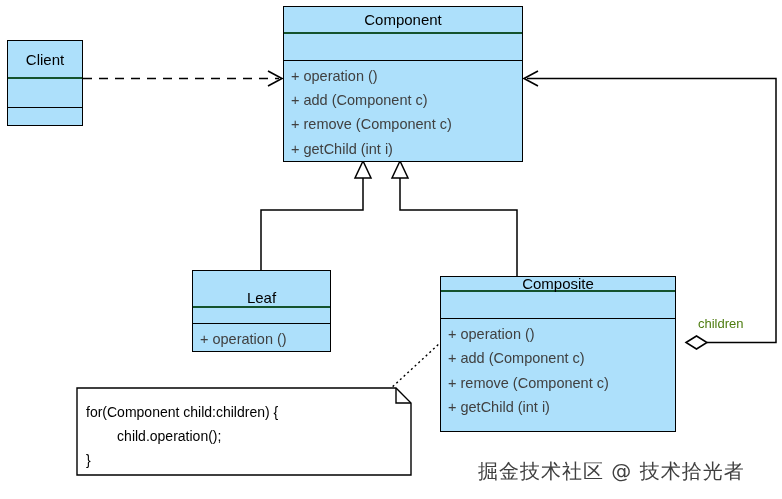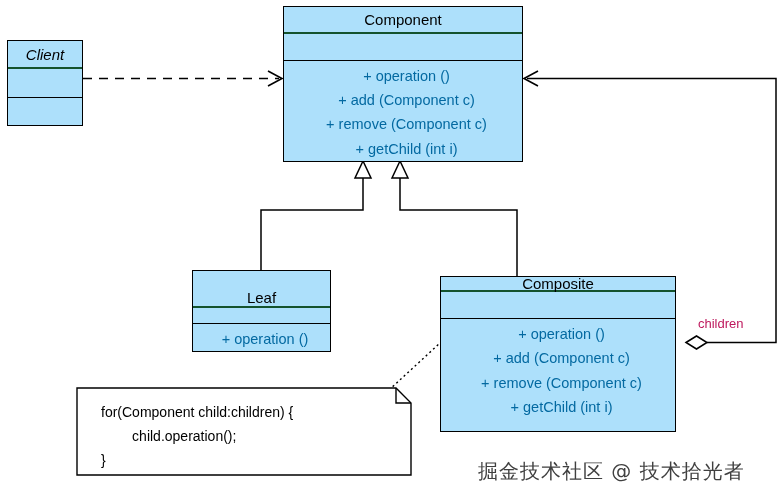--- a/index.html
+++ b/index.html
@@ -45,46 +45,45 @@
   .uml-attrs {
     border-bottom: 1px solid #000000;
     box-sizing: border-box;
   }
   .uml-ops {
     box-sizing: border-box;
     padding: 3px 0 0 0;
   }
   .op-line {
     font-size: 14.5px;
-    color: #0369a1;
+    color: #404040;
     padding: 0 0 0 7px;
     line-height: 1.68;
     white-space: nowrap;
-    text-align: center;
   }
   .note {
     position: absolute;
     background: #ffffff;
     box-sizing: border-box;
     font-size: 14px;
     color: #000000;
   }
   .note-text {
     position: absolute;
     left: 9px;
     top: 12px;
     line-height: 1.72;
     white-space: pre;
     font-family: "Liberation Sans", sans-serif;
     font-size: 14px;
   }
   .edge-label {
     position: absolute;
     font-size: 13px;
-    color: #be185d;
+    color: #4d7c0f;
     white-space: nowrap;
   }
   .watermark {
     position: absolute;
     font-size: 20px;
     color: #404040;
     white-space: nowrap;
     font-family: "DejaVu Sans", sans-serif;
     letter-spacing: 1px;
   }
@@ -128,21 +127,21 @@
     </g>
 
     
     <g>
       <path d="M 77,388 L 396,388 L 411,403 L 411,475 L 77,475 Z" fill="#ffffff" stroke="#000000" stroke-width="1.4"></path>
       <path d="M 396,388 L 396,403 L 411,403" fill="none" stroke="#000000" stroke-width="1.4"></path>
     </g>
   </svg>
 
   <div class="uml-box" style="left:7px; top:40px; width:76px; height:86px;">
-    <div class="uml-title" style="height:28px;font-style:italic;">Client</div>
+    <div class="uml-title" style="height:38px;">Client</div>
     <div class="uml-attrs" style="height:29px;"></div>
     <div class="uml-ops" style="flex:1;"></div>
   </div>
 
   <div class="uml-box" style="left:283px; top:6px; width:240px; height:156px;">
     <div class="uml-title" style="height:27px;">Component</div>
     <div class="uml-attrs" style="height:27px;"></div>
     <div class="uml-ops" style="flex:1;">
       <div class="op-line">+  operation ()</div>
       <div class="op-line">+  add (Component c)</div>
@@ -163,21 +162,21 @@
     <div class="uml-title" style="height:15px;">Composite</div>
     <div class="uml-attrs" style="height:27px;"></div>
     <div class="uml-ops" style="flex:1;">
       <div class="op-line">+  operation ()</div>
       <div class="op-line">+  add (Component c)</div>
       <div class="op-line">+  remove (Component c)</div>
       <div class="op-line">+  getChild (int i)</div>
     </div>
   </div>
 
-  <div class="note" style="left:92px; top:388px; width:334px; height:87px; background:transparent;">
+  <div class="note" style="left:77px; top:388px; width:334px; height:87px; background:transparent;">
     <div class="note-text">for(Component child:children) {
         child.operation();
 }</div>
   </div>
 
   <div class="edge-label" style="left:698px; top:316px;">children</div>
 
   <div class="watermark" style="left:478px; top:458px;">掘金技术社区 @ 技术拾光者</div>
 
 </div>

